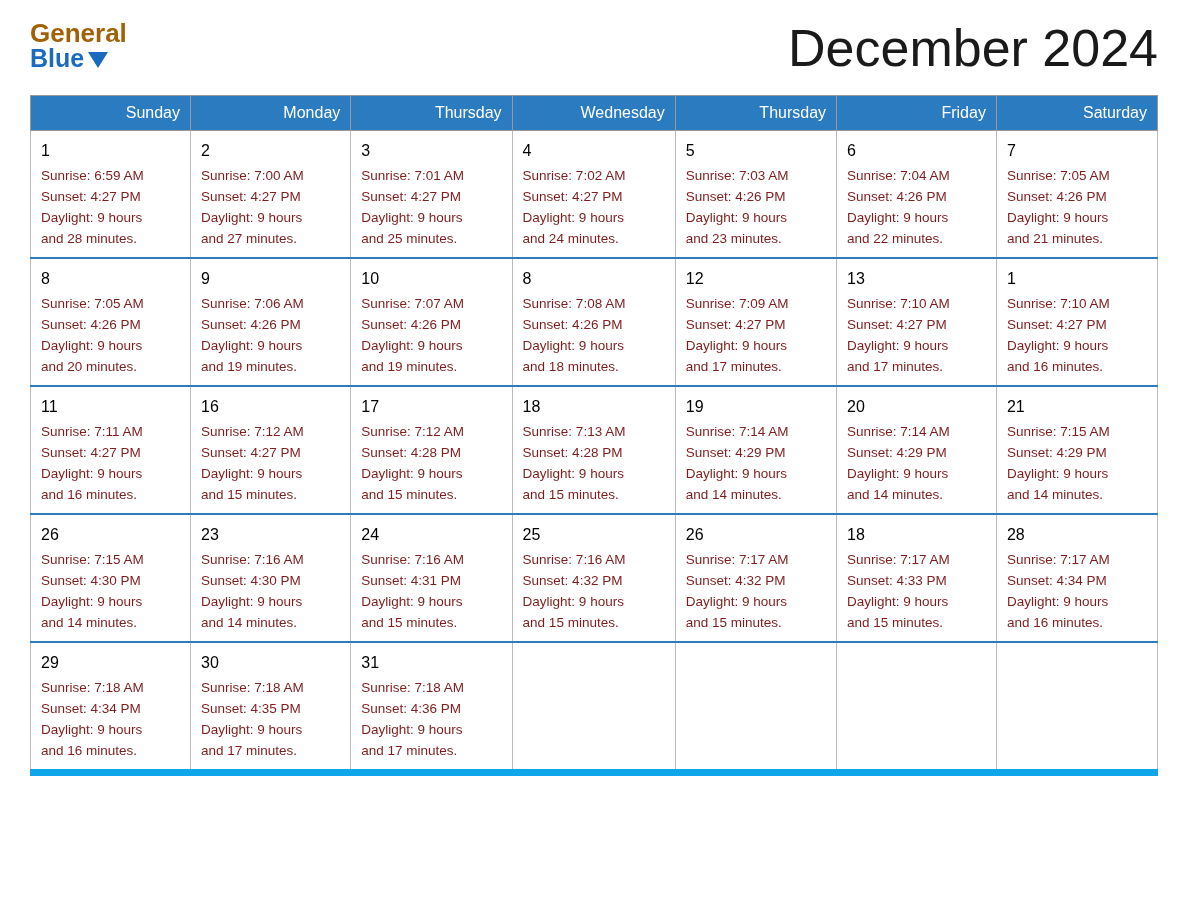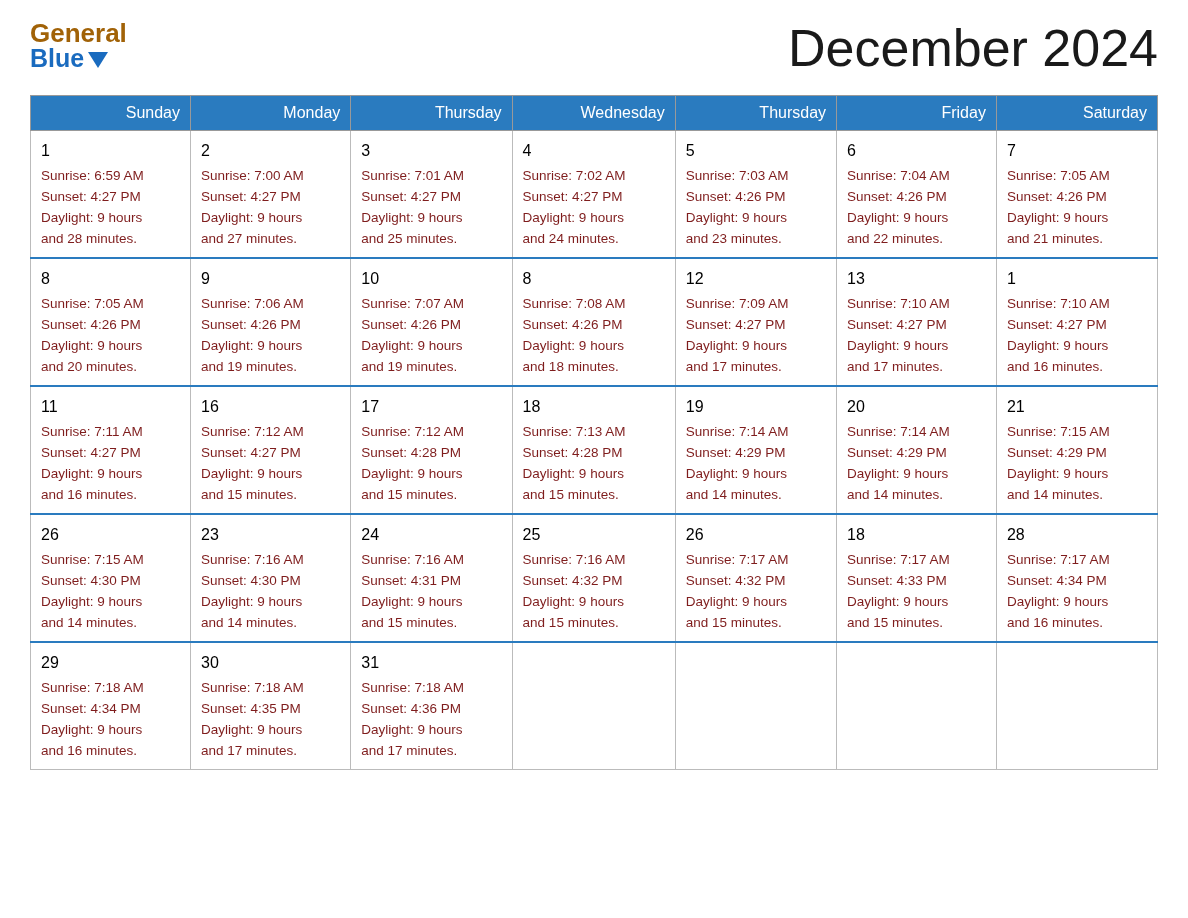--- a/index.html
+++ b/index.html
@@ -91,21 +91,21 @@
     }
     .day-info {
       font-size: 13.5px;
       color: #7f1d1d;
       line-height: 1.45;
     }
     .empty-cell {
       background: #fff;
     }
     tbody tr:last-child {
-      border-bottom: 1px solid #0ea5e9;
+      border-bottom: 7px solid #0ea5e9;
       padding-left: 24px;
     }
   </style>
 </head>
 <body>
 
 <div class="header">
   <div class="logo">
     <span class="logo-general">General</span>
     <span class="logo-blue">

